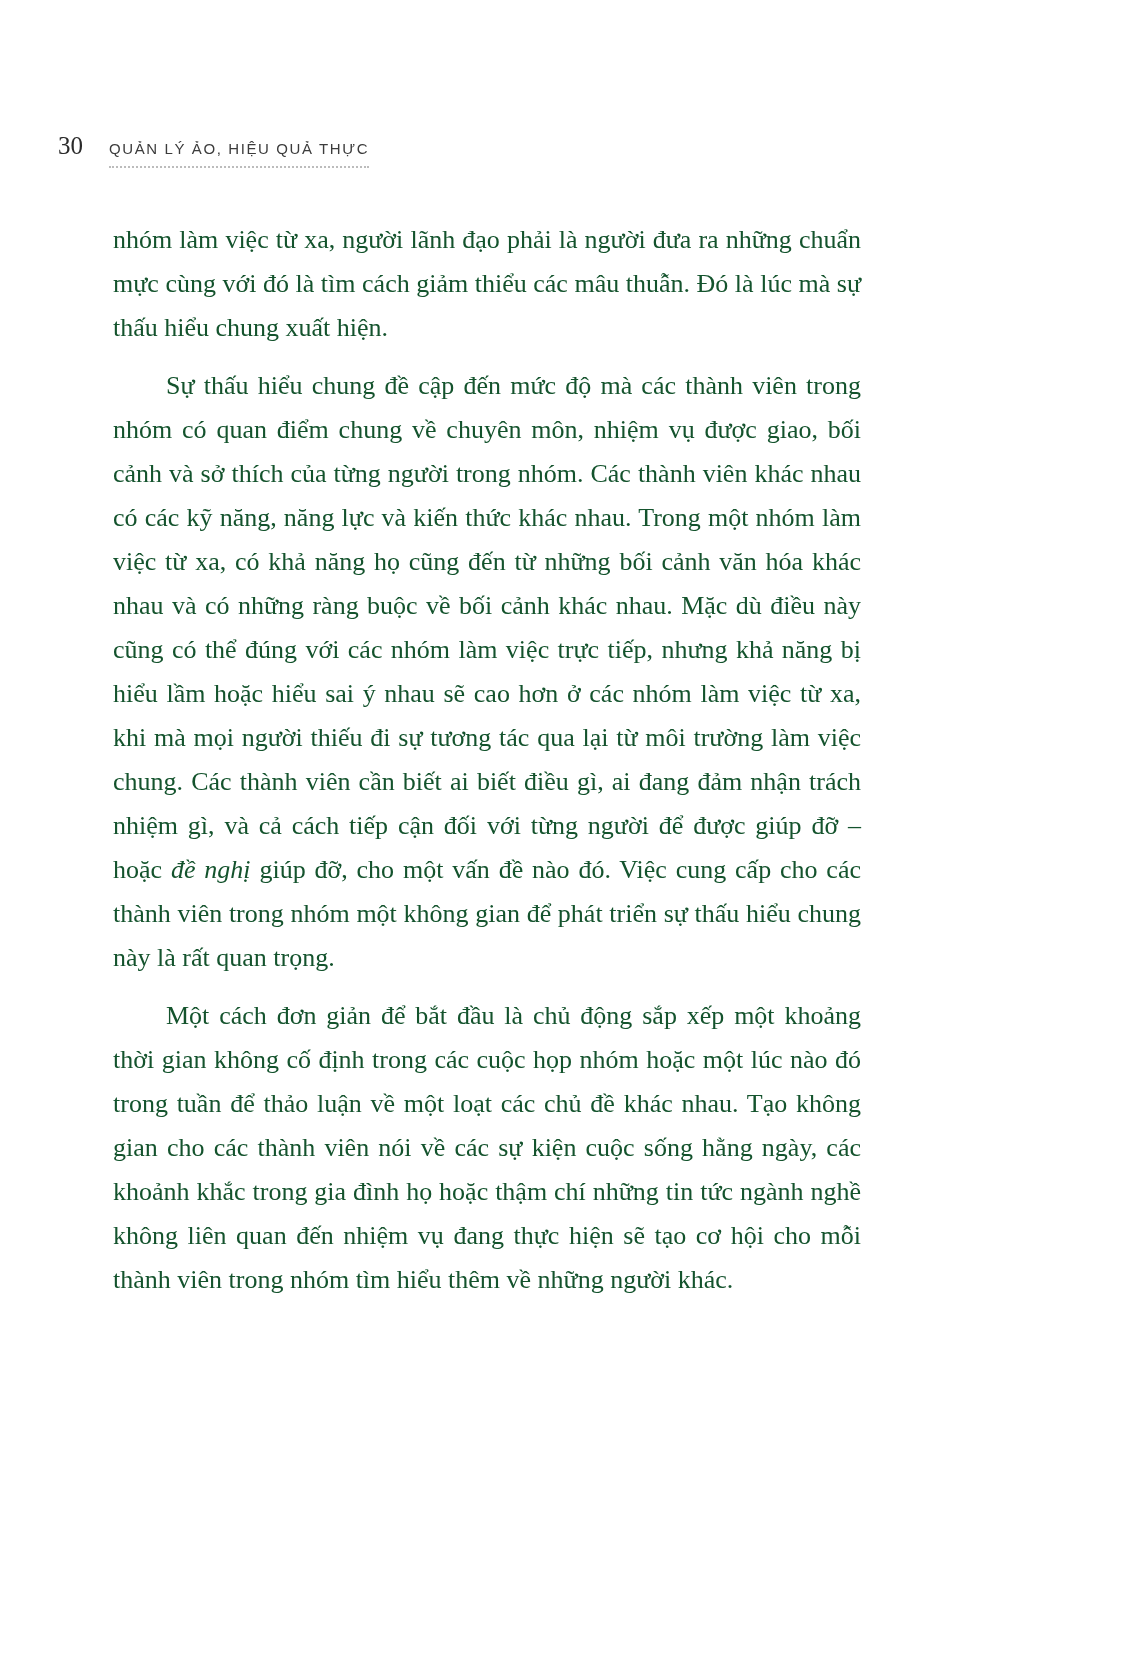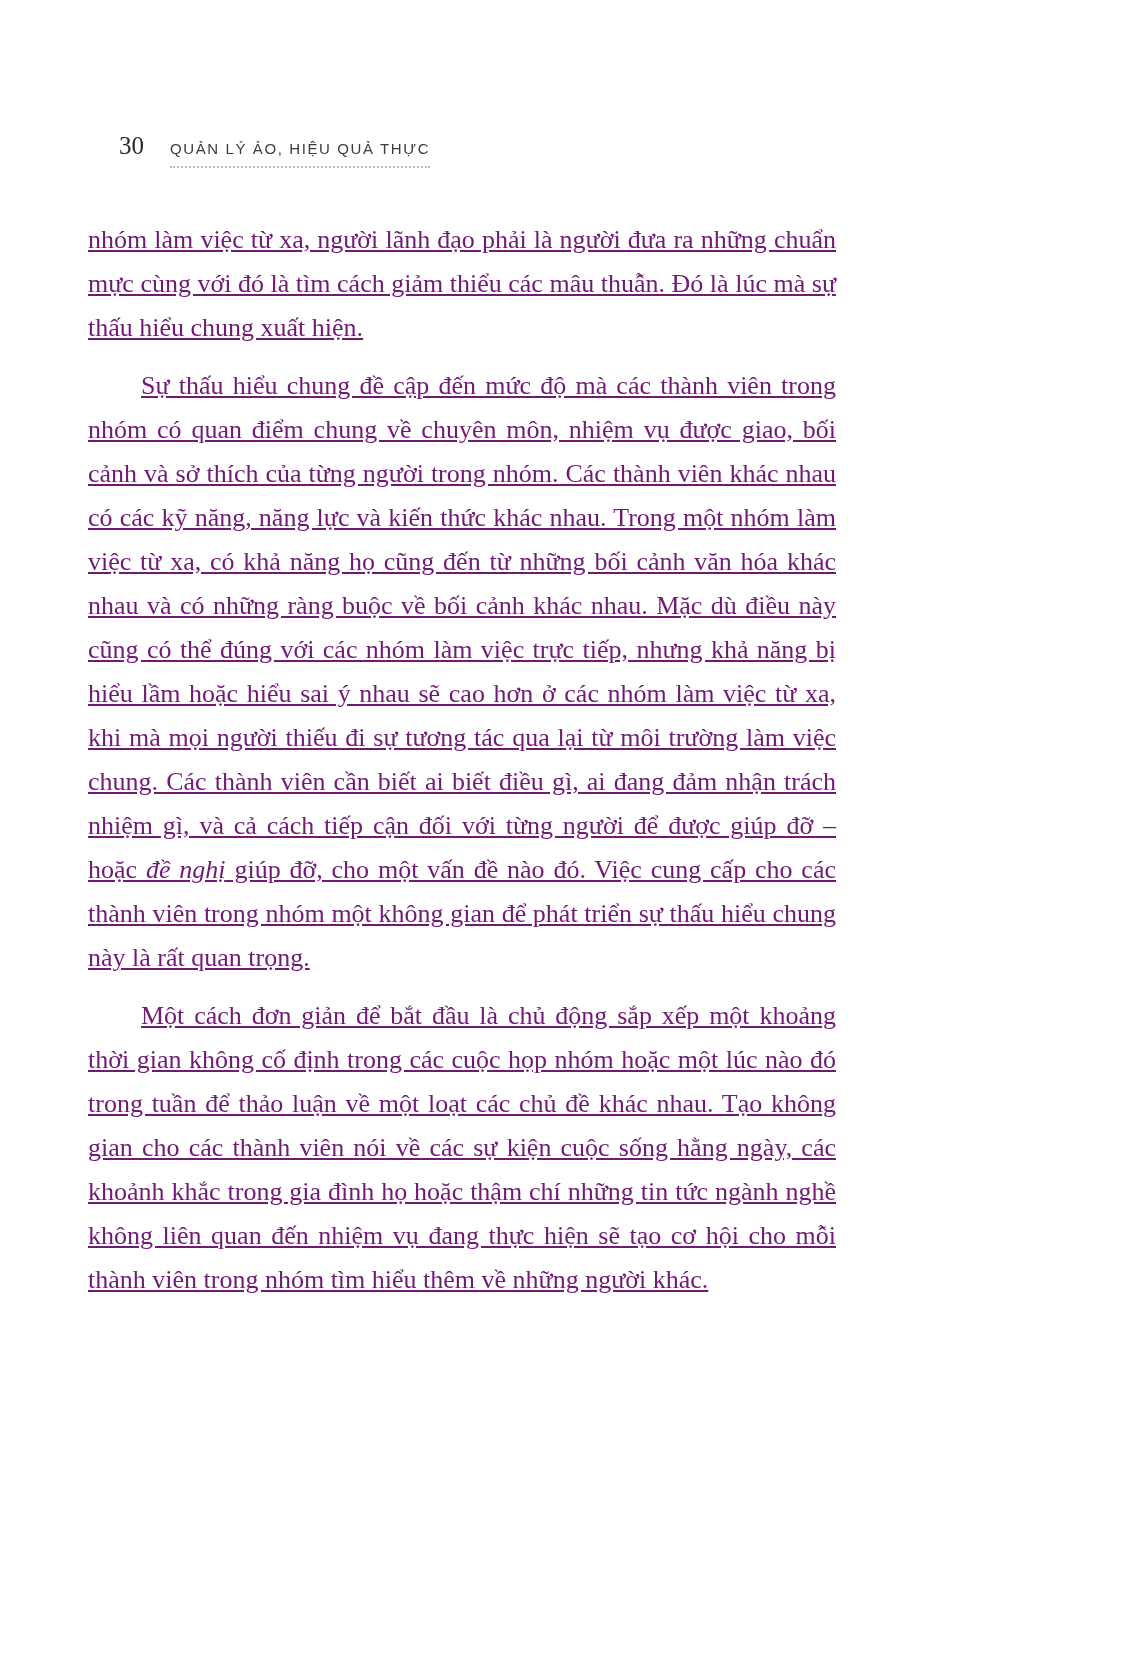--- a/index.html
+++ b/index.html
@@ -11,46 +11,45 @@
     color: #141414;
     overflow: hidden;
     position: relative;
   }
   .page {
     padding-top: 132px;
   }
   .running-header {
     display: flex;
     align-items: baseline;
-    padding-left: 119px;
+    padding-left: 58px;
   }
   .page-number {
     font-size: 25px;
     color: #2a2a2a;
     width: 51px;
     flex: 0 0 51px;
   }
   .header-title {
     font-family: "Liberation Sans", "DejaVu Sans", sans-serif;
     font-size: 15px;
     letter-spacing: 1.6px;
     color: #3c3c3c;
     border-bottom: 2px dotted #bcbcbc;
     padding-bottom: 9px;
     display: inline-block;
   }
   .content {
-    margin-left: 88px;
+    margin-left: 113px;
     margin-top: 50px;
     width: 748px;
     font-size: 26px;
     line-height: 44px;
     text-align: justify;
-    color: #701a75;
-    text-decoration: underline;
+    color: #14532d;
   }
   .content p { margin: 0; }
   .content p + p { margin-top: 14px; }
   .indent { text-indent: 53px; }
   .em { font-style: italic; }
 </style>
 </head>
 <body>
 
 <div class="page">

